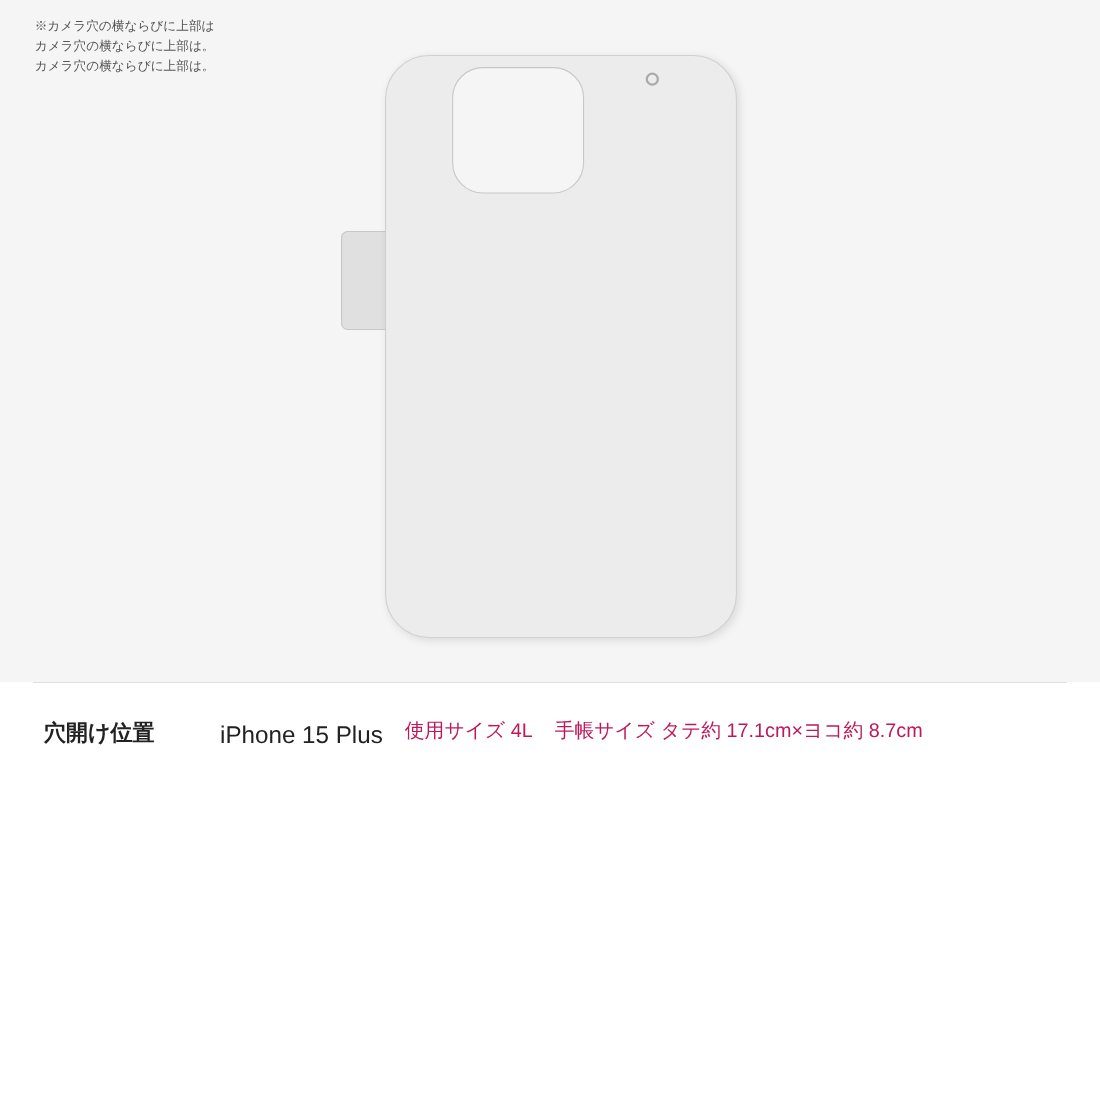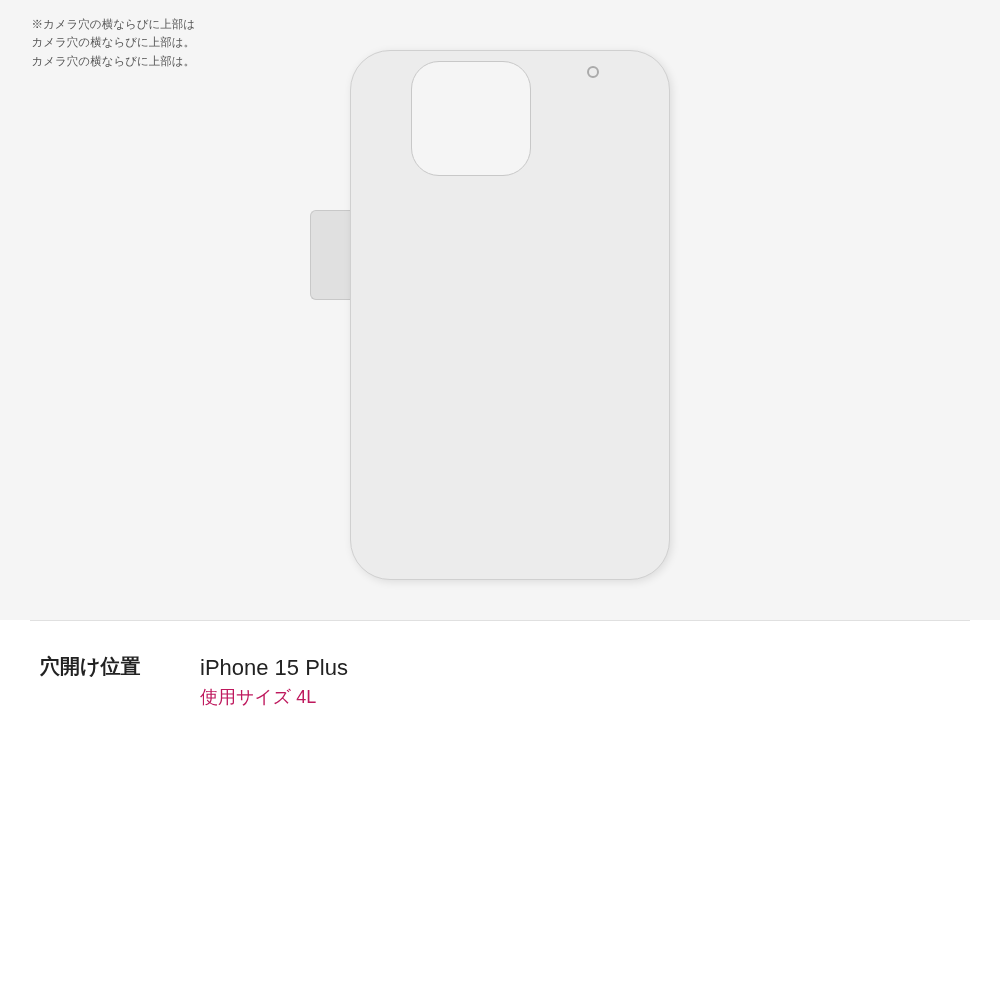--- a/index.html
+++ b/index.html
@@ -122,22 +122,22 @@
       font-size: 20px;
       font-weight: bold;
       color: #222222;
       flex-shrink: 0;
       padding-top: 2px;
     }
 
     .info-details {
       flex: 1;
       display: flex;
-      flex-direction: column;
-      gap: 0;
+      flex-direction: row;
+      gap: 20px;
     }
 
     .info-row {
       font-size: 18px;
       color: #be185d;
       line-height: 1.5;
     }
 
     .info-row.model-name {
       font-size: 22px;
@@ -203,20 +203,21 @@
   <div class="product-info">
 
     <div class="info-label">穴開け位置</div>
 
     <div class="info-details">
 
       <div class="info-row model-name">iPhone 15 Plus</div>
 
       <div class="info-row size-row">使用サイズ 4L</div>
 
+      <div class="info-row dimension-row">手帳サイズ タテ約 17.1cm×ヨコ約 8.7cm</div>
 
 
 
     </div>
 
   </div>
 
 </div>
 
 </body></html>

